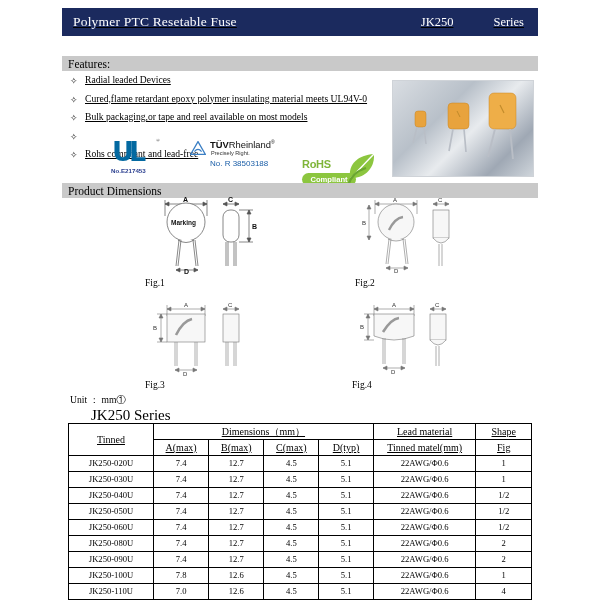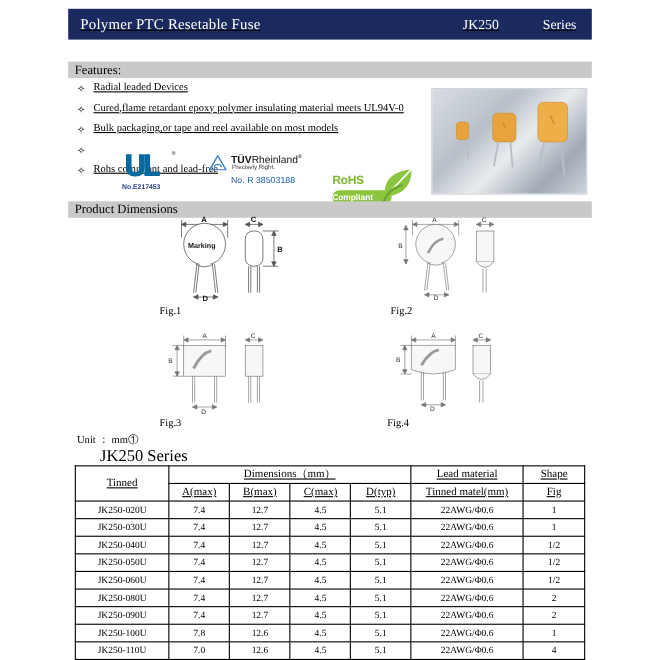--- a/index.html
+++ b/index.html
@@ -79,21 +79,21 @@
   }
 
   .rohs-logo{position:absolute;left:192px;top:0px;width:82px;height:44px;margin-top:15px;}
   .rohs-txt{
     position:absolute;left:2px;top:6px;font-size:11px;font-weight:bold;
     font-family:"Liberation Sans", sans-serif;color:#7fb539;letter-spacing:-.3px;
   }
   .rohs-pill{
     position:absolute;left:2px;top:21px;width:54px;height:13px;
     background:#8cc63f;border-radius:7px;
-    display:flex;align-items:center;
+    display:flex;align-items:center;justify-content:center;
   }
   .rohs-pill span{
     font-size:7.6px;color:#fff;font-weight:bold;
     font-family:"Liberation Sans", sans-serif;
   }
   .rohs-leaf{position:absolute;left:44px;top:0px;width:38px;height:36px;}
 
   
   .photo{
     position:absolute;left:392px;top:80px;width:140px;height:95px;

